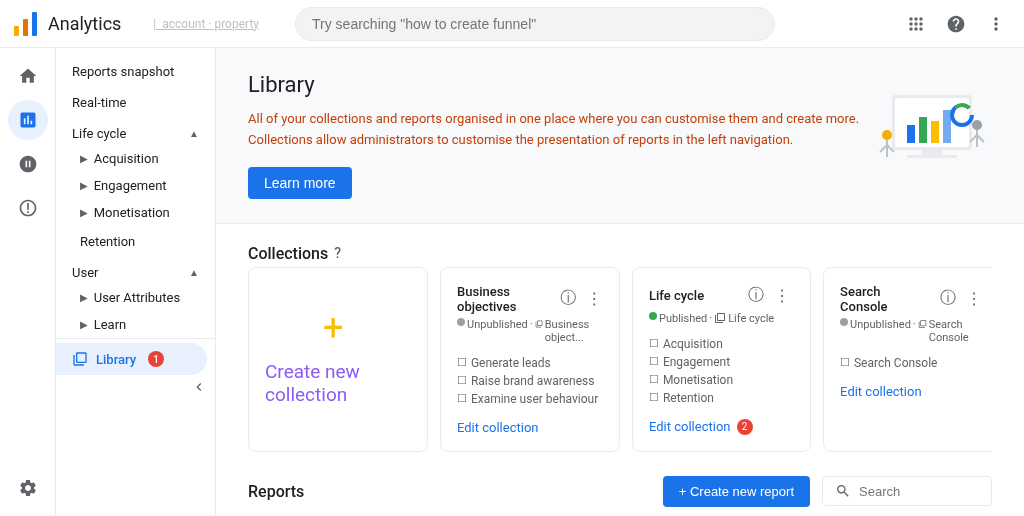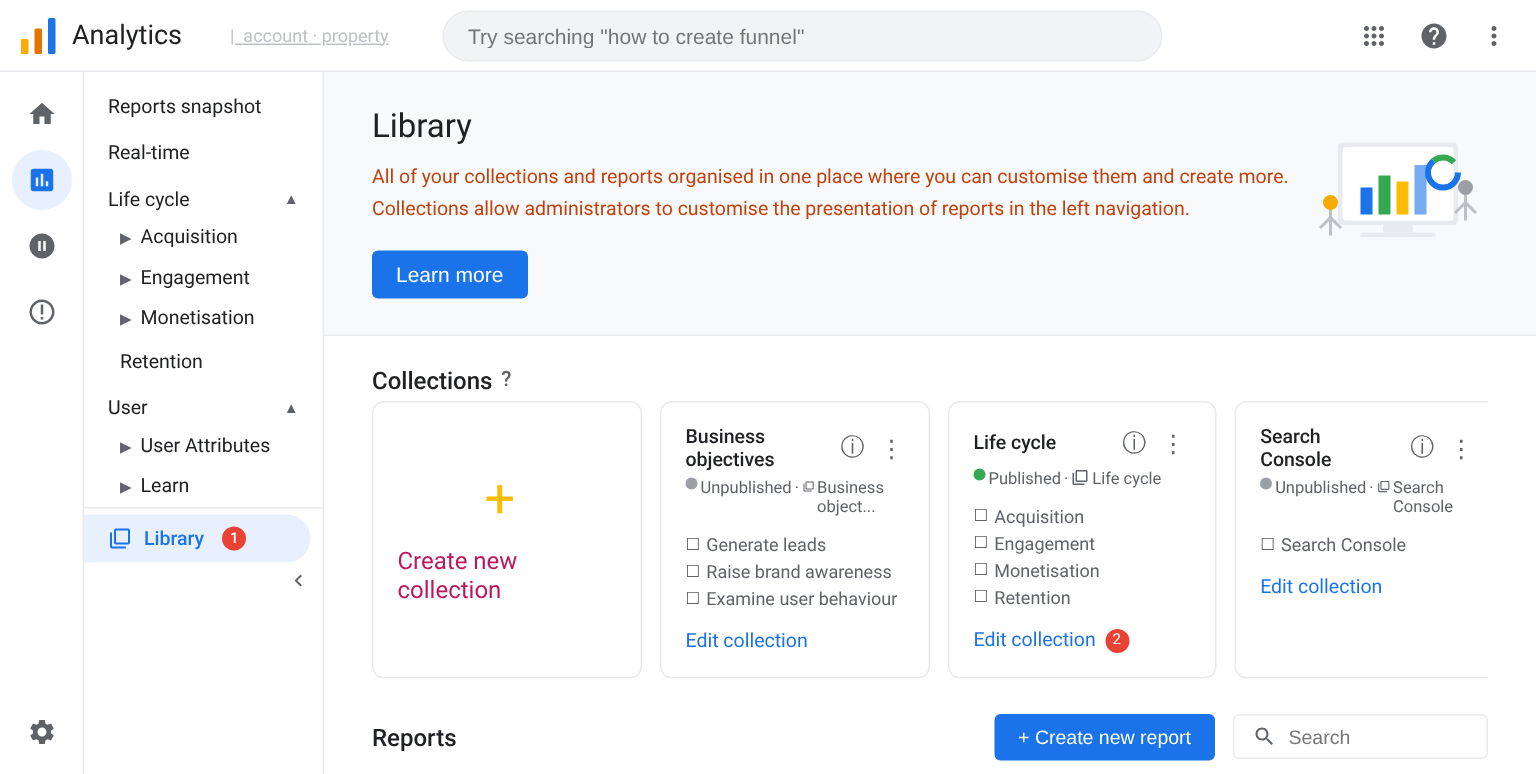--- a/index.html
+++ b/index.html
@@ -50,21 +50,21 @@
     
     .section { padding: 20px 32px; }
     .section-title { font-size: 16px; font-weight: 500; margin-bottom: 4px; display: flex; align-items: center; gap: 6px; }
     .section-title .help { color: #5f6368; font-size: 14px; cursor: pointer; }
 
     
     .cards-row { display: flex; gap: 12px; overflow-x: auto; padding-bottom: 4px; }
     .card { border: 1px solid #e8eaed; border-radius: 8px; padding: 16px; min-width: 160px; max-width: 180px; flex-shrink: 0; }
     .card-create { display: flex; flex-direction: column; align-items: center; justify-content: center; min-width: 160px; max-width: 180px; min-height: 160px; cursor: pointer; }
     .card-create .plus { font-size: 28px; color: #fbbc04; margin-bottom: 8px; }
-    .card-create-label { font-size: 16px; color: #be185d; }
+    .card-create-label { font-size: 19px; color: #8b5cf6; }
     .card-header { display: flex; align-items: center; justify-content: space-between; margin-bottom: 4px; gap: 40px; }
     .card-title { font-size: 13px; font-weight: 500; color: #202124; }
     .card-status { font-size: 11px; color: #5f6368; display: flex; gap: 2px; margin-bottom: 10px; }
     .card-status .dot { width: 8px; height: 8px; border-radius: 50%; flex-shrink: 0; }
     .dot-green { background: #34a853; }
     .dot-gray { background: #9aa0a6; }
     .card-item { font-size: 12px; color: #5f6368; padding: 2px 0; display: flex; align-items: center; gap: 4px; }
     .card-item::before { content: '☐'; font-size: 11px; }
     .card-footer { margin-top: 12px; }
     .card-link { font-size: 13px; color: #1a73e8; cursor: pointer; text-decoration: none; display: flex; align-items: center; gap: 4px; }

